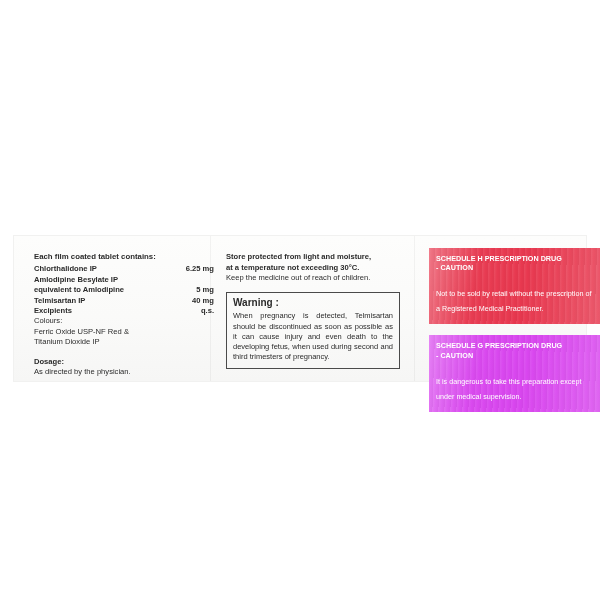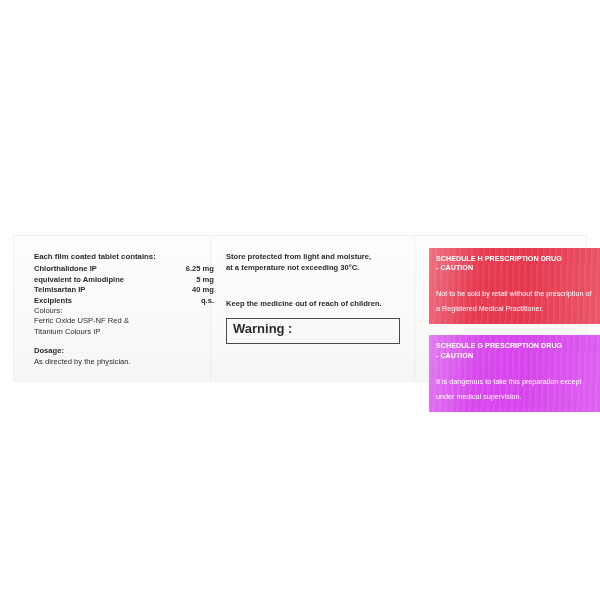--- a/index.html
+++ b/index.html
@@ -74,31 +74,31 @@
     left: 212px;
     top: 16px;
     width: 186px;
     color: #2b2b2b;
     font-size: 7.6px;
     line-height: 10.6px;
   }
   .col2 .store-b {
     font-weight: bold;
   }
-  .col2 .store-n { font-weight: bold; margin-top: 26px; }
+  .col2 .store-n { font-weight: normal; }
   .warn-box {
     margin-top: 8px;
     border: 1px solid #4a4a4a;
     padding: 5px 6px 6px 6px;
     width: 160px;
   }
   .warn-title {
     font-weight: bold;
     margin-bottom: 3px;
-    font-size: 13px;
+    font-size: 10px;
   }
   .warn-body {
     text-align: justify;
     font-size: 7.5px;
     line-height: 10.2px;
   }
 
   
   .col3 {
     position: absolute;
@@ -167,47 +167,52 @@
     <div class="fold" style="left:400px"></div>
 
     <div class="col1">
       <div class="hd">Each film coated tablet contains:</div>
 
       <div class="ing-row">
         <span class="nm">Chlorthalidone IP</span>
         <span class="amt">6.25 mg</span>
       </div>
       <div class="ing-row">
+        <span class="nm">Amlodipine Besylate IP</span>
+        <span class="amt"></span>
+      </div>
+      <div class="ing-row">
         <span class="nm">equivalent to Amlodipine</span>
         <span class="amt">5 mg</span>
       </div>
       <div class="ing-row">
         <span class="nm">Telmisartan IP</span>
         <span class="amt">40 mg</span>
       </div>
       <div class="ing-row">
         <span class="nm">Excipients</span>
         <span class="amt">q.s.</span>
       </div>
 
       <div class="plain">Colours:</div>
       <div class="plain">Ferric Oxide USP-NF Red &amp;</div>
-      <div class="plain">Titanium Colours IP</div>
+      <div class="plain">Titanium Dioxide IP</div>
 
       <div class="dosage-hd">Dosage:</div>
       <div class="dosage-txt">As directed by the physician.</div>
     </div>
 
     <div class="col2">
       <div class="store-b">Store protected from light and moisture,</div>
       <div class="store-b">at a temperature not exceeding 30°C.</div>
       <div class="store-n">Keep the medicine out of reach of children.</div>
 
       <div class="warn-box">
         <div class="warn-title">Warning :</div>
+        <div class="warn-body">When pregnancy is detected, Telmisartan should be discontinued as soon as possible as it can cause injury and even death to the developing fetus, when used during second and third trimesters of pregnancy.</div>
       </div>
     </div>
 
     <div class="col3">
 
       <div class="red-box" style="background:#e8384f">
         <div class="sheen"></div>
         <div class="grain"></div>
         <div class="rb-title">SCHEDULE H PRESCRIPTION DRUG</div>
         <div class="rb-title">- CAUTION</div>

